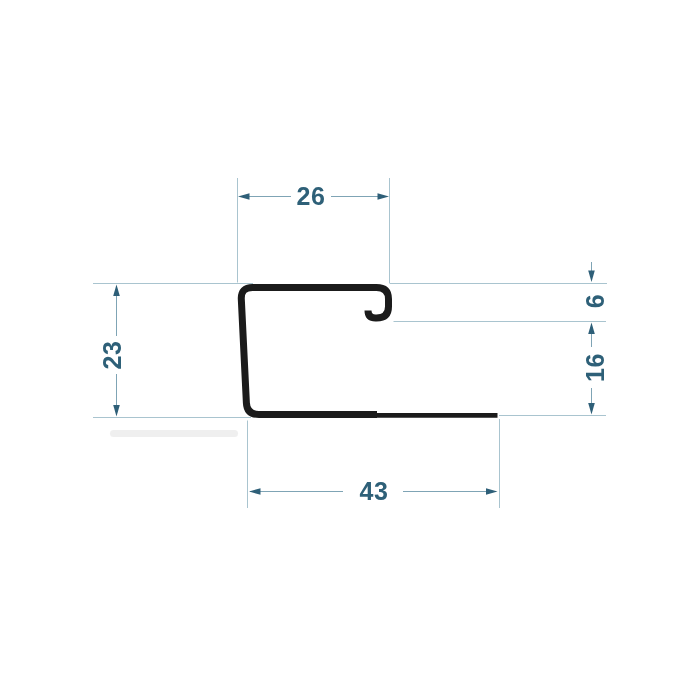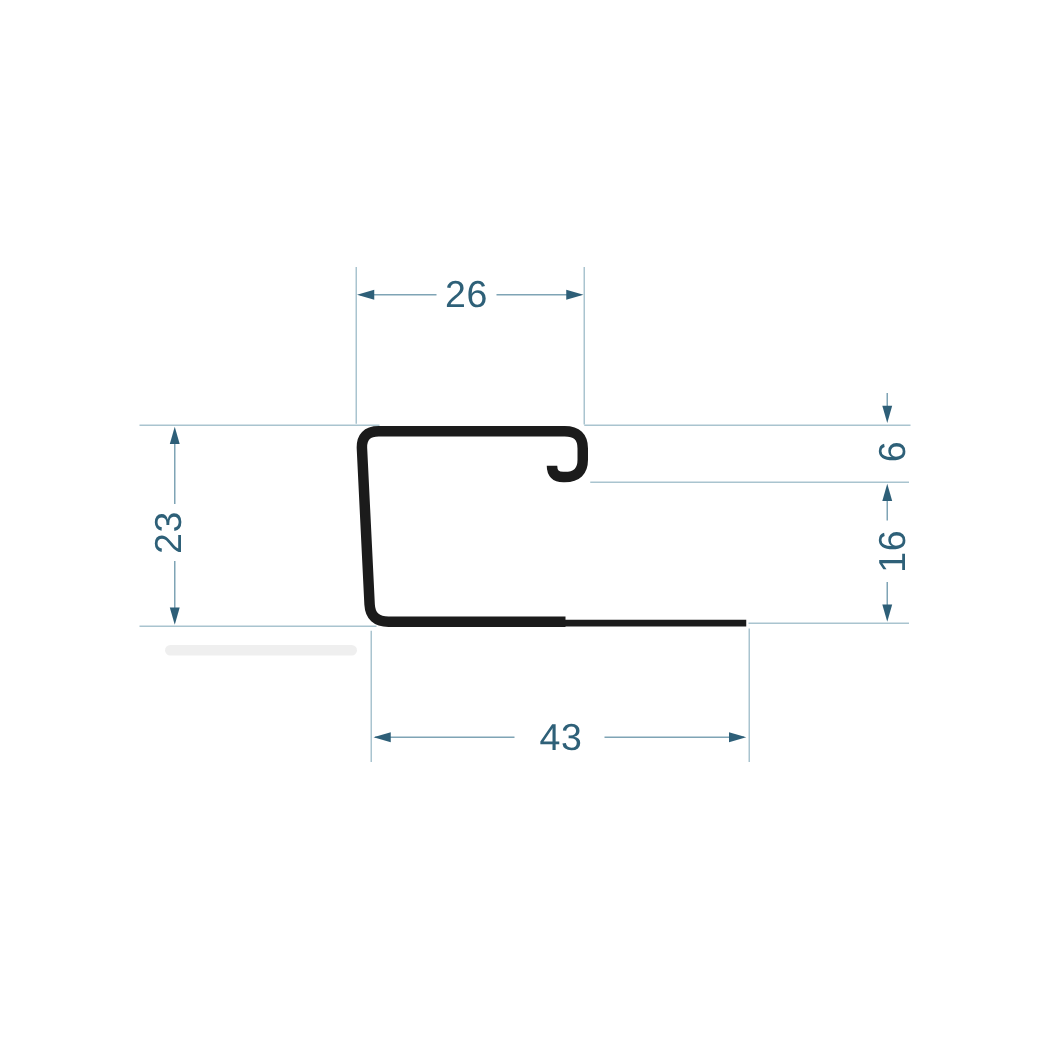--- a/index.html
+++ b/index.html
@@ -8,20 +8,21 @@
     width: 700px;
     height: 700px;
     background: #ffffff;
     overflow: hidden;
   }
   .stage {
     width: 700px;
     height: 700px;
     position: relative;
     background: #ffffff;
+    font-weight: bold;
   }
   svg { display: block; }
   .profile-path {
     fill: none;
     stroke-width: 7;
     stroke-linecap: butt;
     stroke-linejoin: round;
   }
   .profile-thin {
     fill: none;

